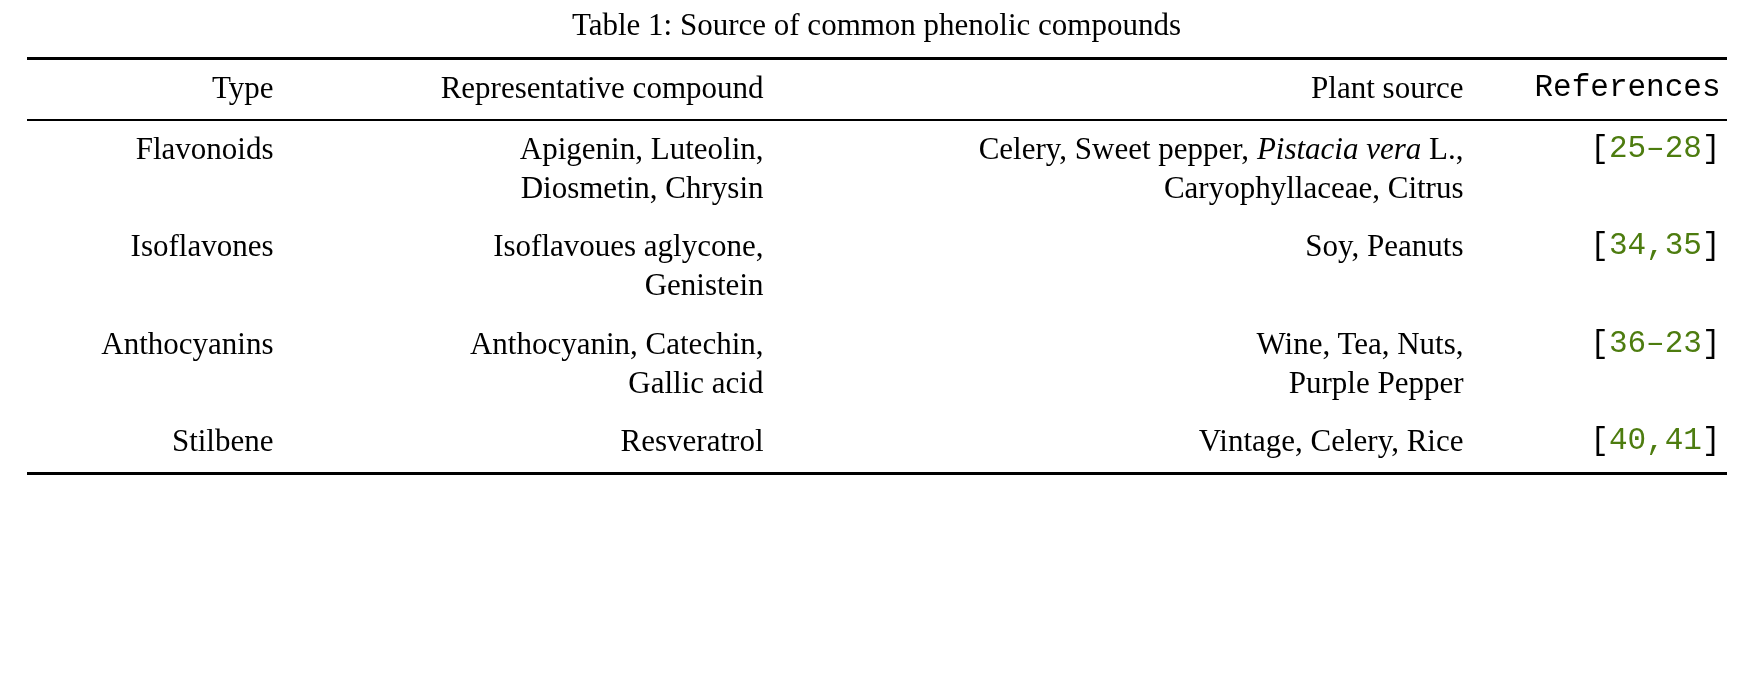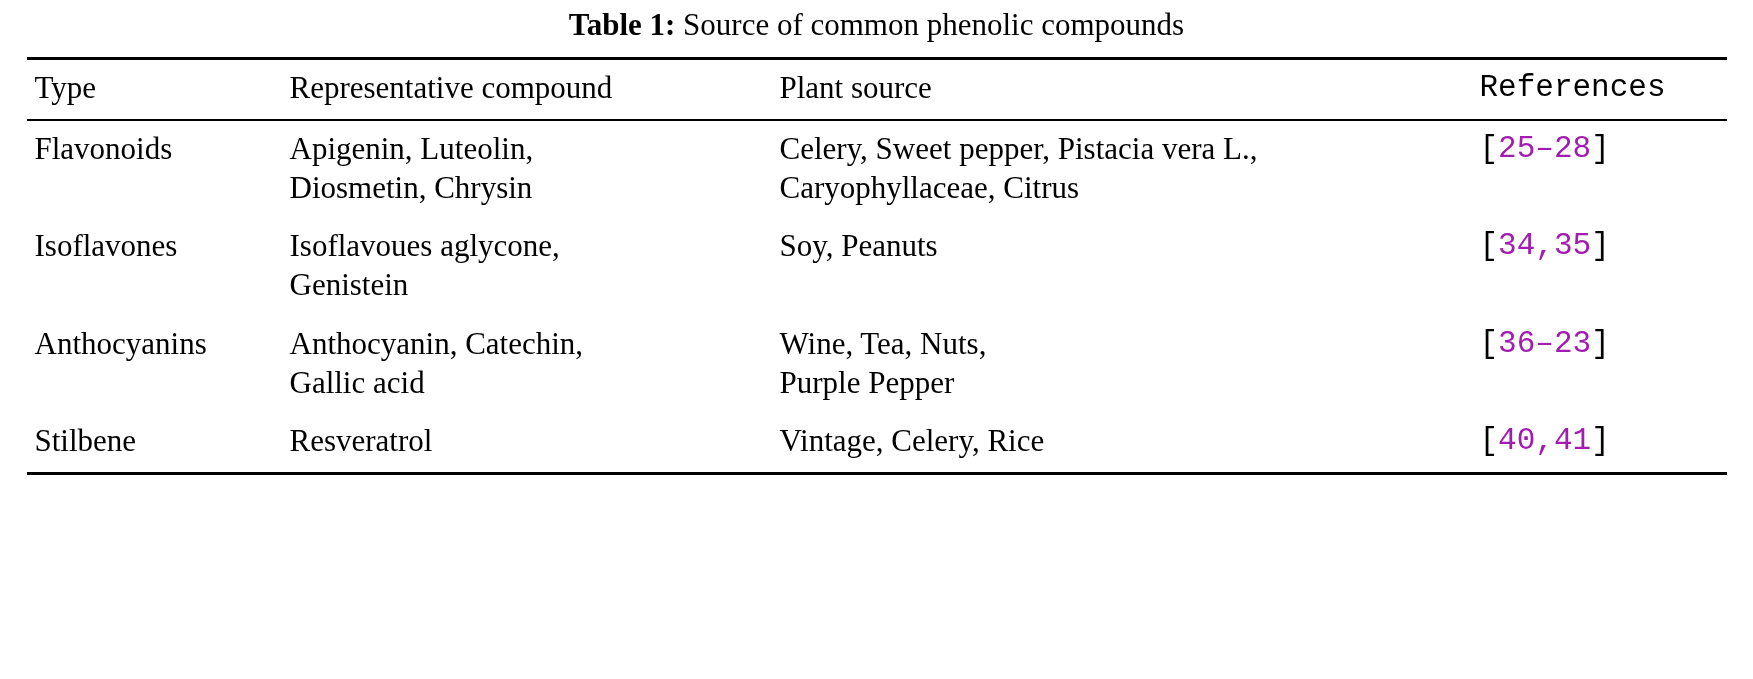--- a/index.html
+++ b/index.html
@@ -22,34 +22,34 @@
     position: relative;
   }
   .caption {
     text-align: center;
     font-size: 31px;
     line-height: 1.2;
     padding: 6px 0 14px 0;
     white-space: nowrap;
   }
   .caption .caption-label {
-    font-weight: bold;
+    font-weight: normal;
   }
   .caption .caption-text {
     font-weight: normal;
   }
   table.tbl {
     border-collapse: collapse;
     width: 1700px;
     margin: 0 auto;
     table-layout: fixed;
   }
   table.tbl td, table.tbl th {
     vertical-align: top;
-    text-align: left;
+    text-align: right;
     font-weight: normal;
     font-size: 31px;
     line-height: 1.25;
     padding: 9px 8px 11px 8px;
   }
   thead th {
     border-top: 3px solid #000;
     border-bottom: 2px solid #000;
     padding-top: 10px;
     padding-bottom: 12px;
@@ -58,23 +58,24 @@
     border-bottom: 3px solid #000;
   }
   .col-type { width: 255px; }
   .col-compound { width: 490px; font-family: Liberation Serif, serif; }
   .col-source { width: 700px; }
   .col-refs { width: 255px; text-align: center; padding-right: 6px !important; font-family: Liberation Mono, monospace; }
   .refs {
     white-space: nowrap;
   }
   .refnum {
-    color: #a21caf;
+    color: #4d7c0f;
   }
   .ital {
+    font-style: italic;
   }
   .nowrapline { display: block; }
 </style>
 </head>
 <body>
 
 <div class="page">
 
   <div class="caption">
     <span class="caption-label">Table 1:</span>

